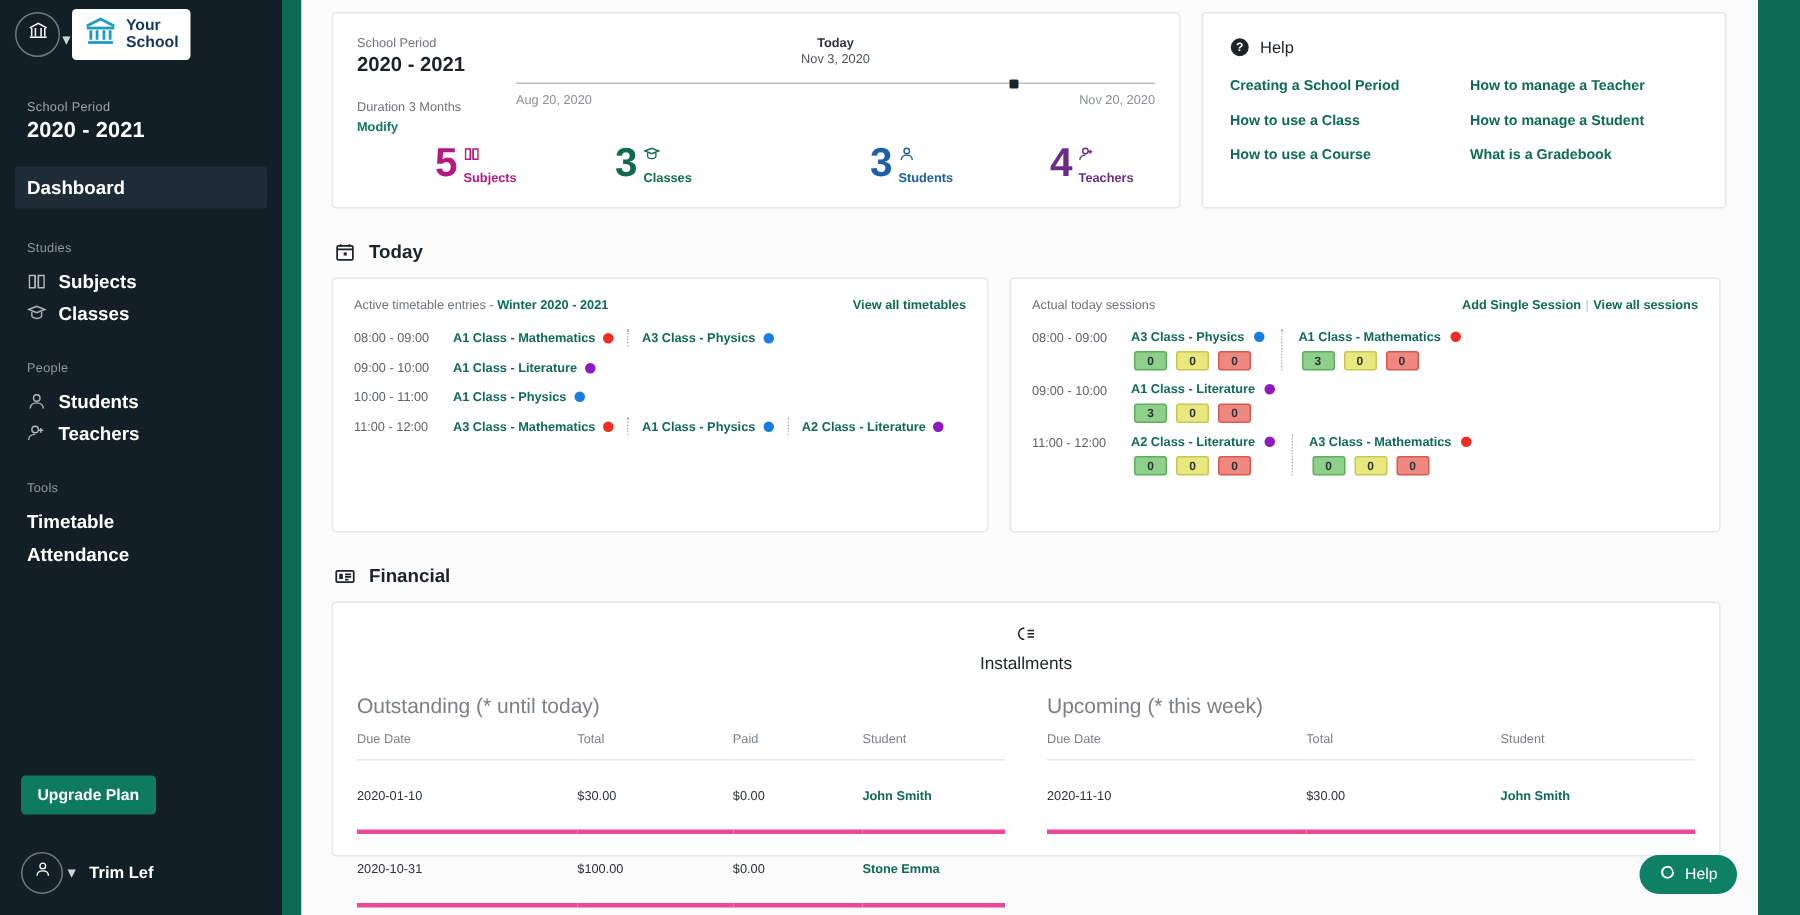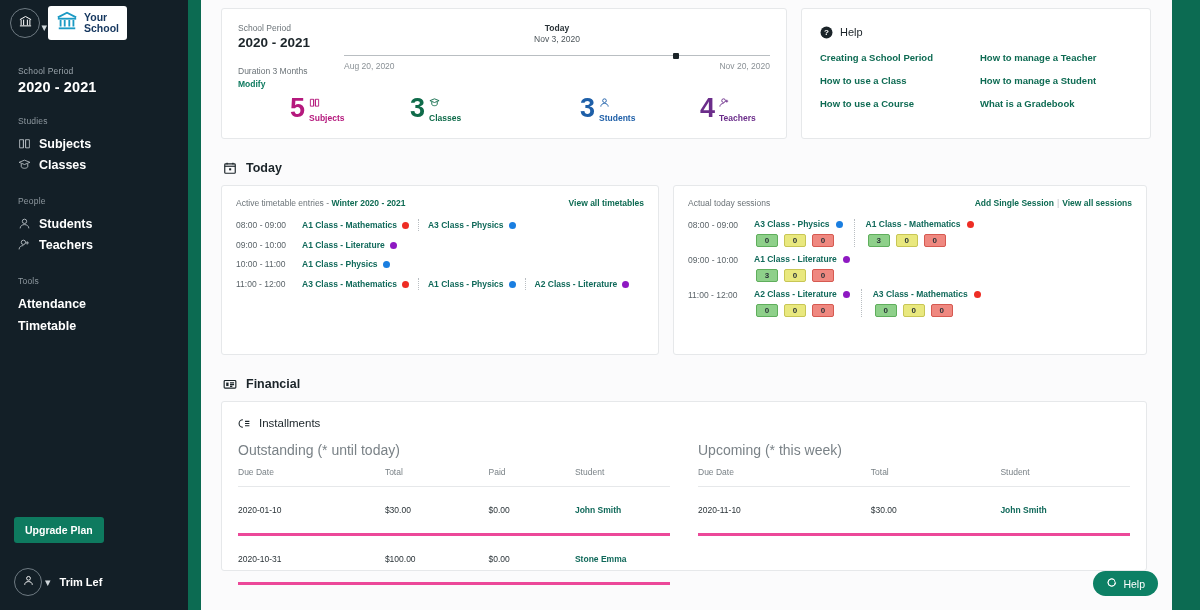--- a/index.html
+++ b/index.html
@@ -148,21 +148,21 @@
     font-size:8px; font-weight:bold; color:#2a3338;
     display:flex; align-items:center; justify-content:center;
   }
   .box.g { background:#8ed08a; border:1px solid #5fae5c; }
   .box.y { background:#e9e87e; border:1px solid #c8c655; }
   .box.r { background:#ef8880; border:1px solid #d65a51; }
   .ses-sep { width:1px; border-left:1px dotted #b9bec2; margin:0 11px; align-self:stretch; }
 
   
   .fin-card { width:926px; height:170px; padding:14px 16px 0 16px; }
-  .fin-head { display:flex; align-items:center; gap:8px; margin-bottom:13px; }
+  .fin-head { display:flex; align-items:center; gap:8px; margin-bottom:13px;flex-direction:column; }
   .fin-head .fi { width:13px; height:13px; }
   .fin-head .ft { font-size:11.5px; color:#1b2429; }
   .fin-cols { display:flex; gap:28px; }
   .fin-col { flex:1; }
   .fin-col.left { max-width:450px; }
   .fin-note { font-size:14px; color:#7a8287; margin-bottom:9px; }
   table.fin { width:100%; border-collapse:collapse; }
   table.fin th {
     text-align:left; font-size:8.5px; font-weight:normal; color:#7a8287;
     padding: 0 0 9px 0; border-bottom:1px solid #e6e8ea;
@@ -211,20 +211,21 @@
           <span>Your</span><br><span>School</span>
         </span>
       </div>
     </div>
 
     <div class="sb-period">
       <div class="lbl">School Period</div>
       <div class="val">2020 - 2021</div>
     </div>
 
+    <div class="sb-active">Dashboard</div>
 
     <div class="sb-group">
       <div class="sb-group-title">Studies</div>
       <div class="sb-item">
         <span class="ic">
           <svg viewBox="0 0 24 24" fill="none" stroke="#cfd6da" stroke-width="1.7">
             <path d="M3 5h7v15H3z"></path>
               <path d="M14 5h7v15h-7z"></path>
               <path d="M10 5v15M14 5v15"></path>
           </svg>
@@ -260,22 +261,22 @@
               <path d="M2 21c0-4.4 3.6-7 8-7"></path>
               <path d="M17 6v6M20 9h-6"></path>
           </svg>
         </span>
         <span>Teachers</span>
       </div>
     </div>
 
     <div class="sb-group">
       <div class="sb-group-title">Tools</div>
+      <div class="sb-item-plain">Timetable</div>
       <div class="sb-item-plain">Attendance</div>
-      <div class="sb-item-plain">Timetable</div>
     </div>
 
     <div class="sb-bottom">
       <button class="upgrade-btn">Upgrade Plan</button>
       <div class="sb-user">
         <div class="user-circle">
           <span>
             <svg viewBox="0 0 24 24" fill="none" stroke="#ffffff" stroke-width="1.7">
               <circle cx="12" cy="8" r="3.5"></circle>
                 <path d="M5 20c0-3.9 3.1-6 7-6s7 2.1 7 6"></path>

